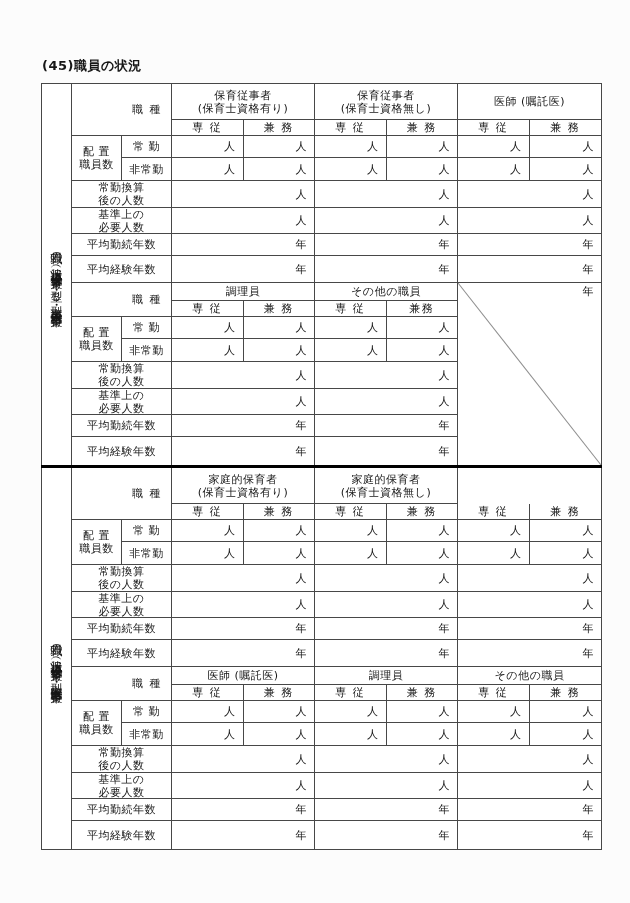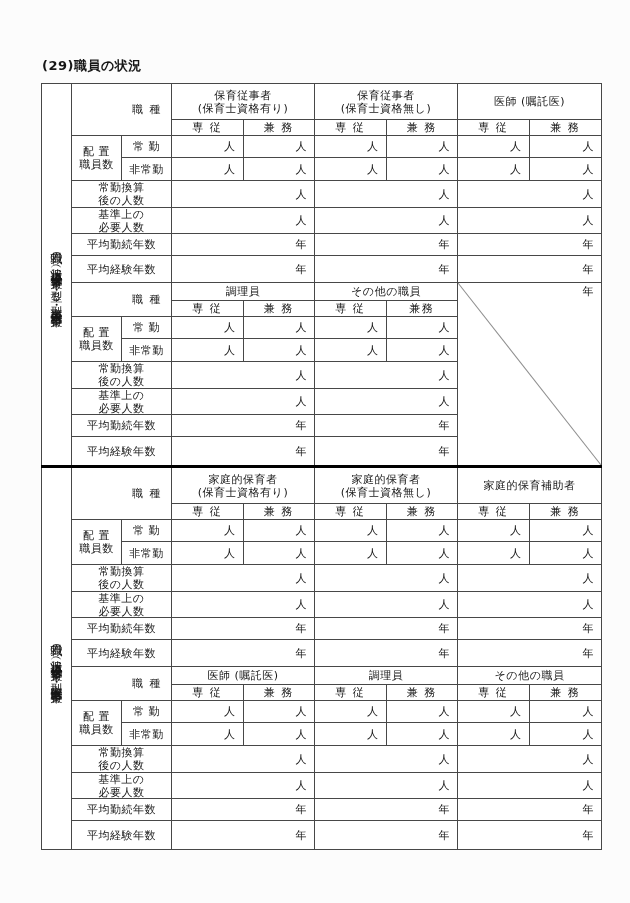--- a/index.html
+++ b/index.html
@@ -40,21 +40,21 @@
     writing-mode:vertical-rl;text-orientation:upright;
     font-size:12px;letter-spacing:1px;line-height:28px;
   }
   .diag{padding:0;}
   .diag svg{position:absolute;left:0;top:0;width:100%;height:100%;display:block;}
   .corner{position:absolute;top:2px;right:7px;font-size:11px;}
 </style>
 </head>
 <body style="background: rgb(252, 252, 252); color: rgb(22, 22, 22);">
 
-<div class="title">(29)職員の状況</div>
+<div class="title">(45)職員の状況</div>
 
 <div class="table-wrap">
   <div class="sec" id="sec0" style="grid-template-columns: 30px 50px 50px 71.5px 71.5px 71.5px 71.5px 71.5px 71.5px; grid-template-rows: 36px 16px 22px 23px 27px 26px 22px 27px 18px 16px 22px 23px 27px 26px 22px 28px;">
       <div class="c side no-b" style="grid-area: 1 / 1 / 17;">職員の状況（小規模保育事業Ａ型・Ｂ型・事業所内保育事業）</div>
       <div class="c jt" style="grid-area: 1 / 2 / 3 / 4;">職 種</div>
       <div class="c two" style="grid-area: 3 / 2 / 5;">
         <span>配 置</span>
         <span>職員数</span>
       </div>
       <div class="c" style="grid-area: 3 / 3;">常 勤</div>
@@ -195,21 +195,20 @@
       <div class="c sub" style="grid-area: 2 / 6;">専 従</div>
       <div class="c sub" style="grid-area: 2 / 7;">兼 務</div>
       <div class="c rt" style="grid-area: 3 / 6;">人</div>
       <div class="c rt" style="grid-area: 3 / 7;">人</div>
       <div class="c rt" style="grid-area: 4 / 6;">人</div>
       <div class="c rt" style="grid-area: 4 / 7;">人</div>
       <div class="c rt" style="grid-area: 5 / 6 / auto / 8;">人</div>
       <div class="c rt" style="grid-area: 6 / 6 / auto / 8;">人</div>
       <div class="c rt" style="grid-area: 7 / 6 / auto / 8;">年</div>
       <div class="c rt" style="grid-area: 8 / 6 / auto / 8;">年</div>
-      <div class="c hdr no-r" style="grid-area: 1 / 8 / auto / 10;">家庭的保育補助者</div>
       <div class="c sub" style="grid-area: 2 / 8;">専 従</div>
       <div class="c sub no-r" style="grid-area: 2 / 9;">兼 務</div>
       <div class="c rt" style="grid-area: 3 / 8;">人</div>
       <div class="c rt no-r" style="grid-area: 3 / 9;">人</div>
       <div class="c rt" style="grid-area: 4 / 8;">人</div>
       <div class="c rt no-r" style="grid-area: 4 / 9;">人</div>
       <div class="c rt no-r" style="grid-area: 5 / 8 / auto / 10;">人</div>
       <div class="c rt no-r" style="grid-area: 6 / 8 / auto / 10;">人</div>
       <div class="c rt no-r" style="grid-area: 7 / 8 / auto / 10;">年</div>
       <div class="c rt no-r" style="grid-area: 8 / 8 / auto / 10;">年</div>

